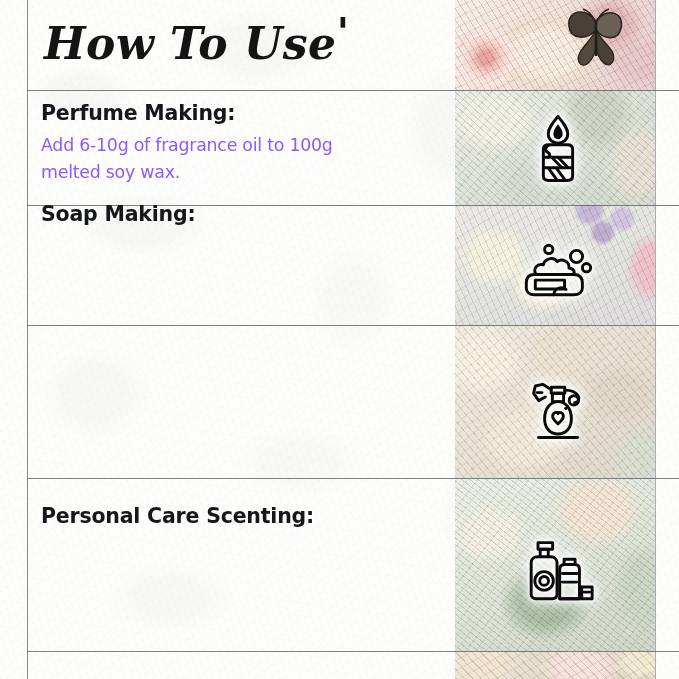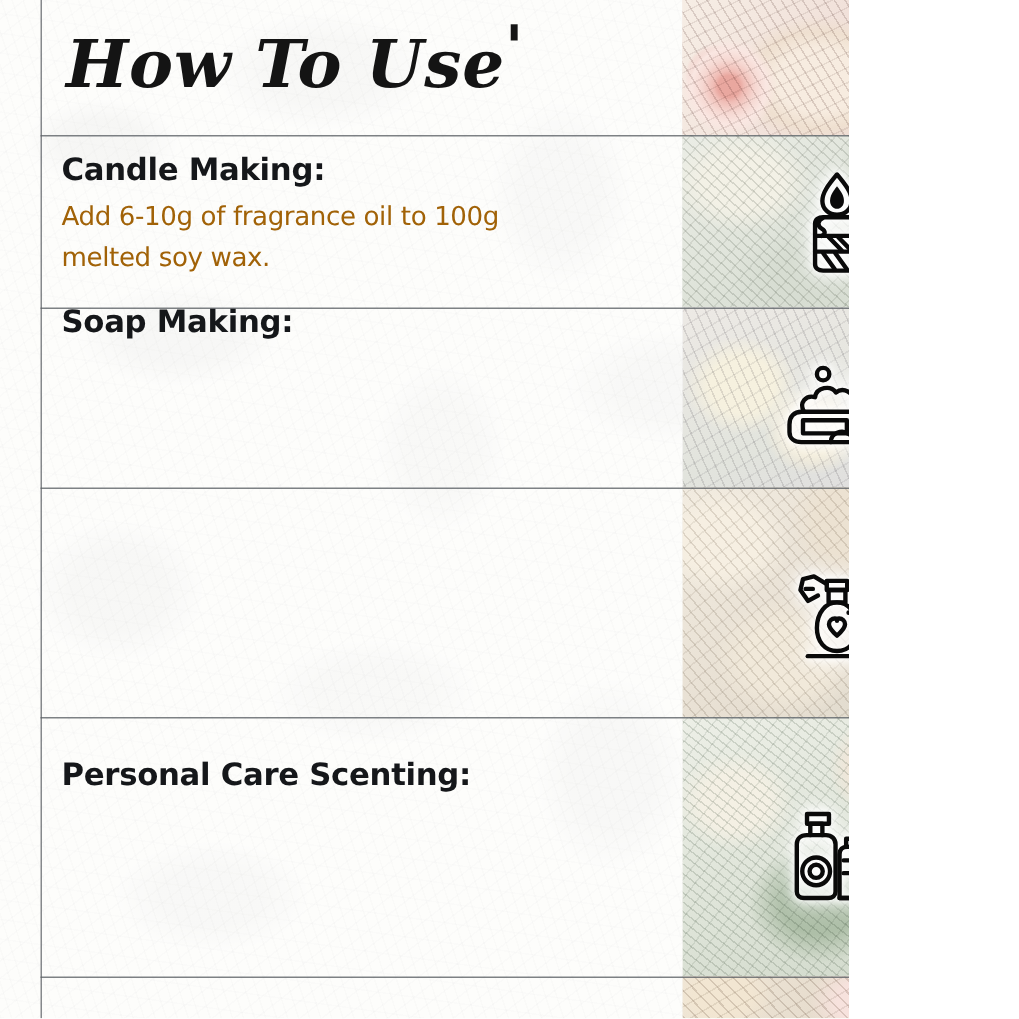--- a/index.html
+++ b/index.html
@@ -5,21 +5,21 @@
   html, body {
     margin: 0;
     padding: 0;
     background: #ffffff;
   }
   body {
     font-family: "Liberation Sans", sans-serif;
   }
   .page {
     position: relative;
-    width: 566px;
+    width: 679px;
     height: 679px;
     overflow: hidden;
     background: #fbfbfa;
   }
 
   
   .bg-engraving {
     position: absolute;
     inset: 0;
     background-color: #fcfcfb;
@@ -249,21 +249,21 @@
     letter-spacing: -0.2px;
     color: #15171a;
     margin: 0 0 7px 0;
   }
   .sec-body {
     font-family: "DejaVu Sans", sans-serif;
     font-weight: 400;
     font-size: 17.4px;
     line-height: 1.52;
     letter-spacing: -0.25px;
-    color: #a16207;
+    color: #8b5cf6;
     margin: 0;
     white-space: pre-line;
   }
 
   
   .icon-badge {
     position: absolute;
     left: 510px;
     width: 96px;
     height: 86px;
@@ -341,21 +341,21 @@
   <div class="rule-h" style="top:205px;"></div>
   <div class="rule-h" style="top:325px;"></div>
   <div class="rule-h" style="top:478px;"></div>
   <div class="rule-h" style="top:651px;"></div>
 
   <div class="title">
     <span>How To Use</span><span class="flourish">'</span>
   </div>
 
   <div class="section" style="top:101px;">
-    <p class="sec-head">Candle Making:</p>
+    <p class="sec-head">Perfume Making:</p>
     <p class="sec-body">Add 6-10g of fragrance oil to 100g
 melted soy wax.</p>
   </div>
   <div class="icon-badge" style="top:105px;">
     <svg viewBox="0 0 64 64">
       <path d="M32 6 C27 12, 24 16, 24 20.5 C24 25, 27.6 28, 32 28 C36.4 28, 40 25, 40 20.5 C40 16, 37 12, 32 6 Z"></path>
       <path class="solid" d="M32 12.5 C29.6 15.6, 28.2 17.8, 28.2 20.4 C28.2 23.1, 29.9 24.8, 32 24.8 C34.1 24.8, 35.8 23.1, 35.8 20.4 C35.8 17.8, 34.4 15.6, 32 12.5 Z"></path>
       <path d="M20 33 C20 30.5, 22 29.4, 24.4 29.4 L39.6 29.4 C42 29.4, 44 30.5, 44 33 L44 55 C44 57.2, 42.3 58.6, 39.6 58.6 L24.4 58.6 C21.7 58.6, 20 57.2, 20 55 Z"></path>
       <path d="M20 39.6 L44 39.6 M20 48.2 L44 48.2"></path>
       <path d="M24.2 29.8 C21.4 31.2, 21 34.2, 23.6 35.6 C26 36.9, 25.6 39, 23.6 39.6"></path>

